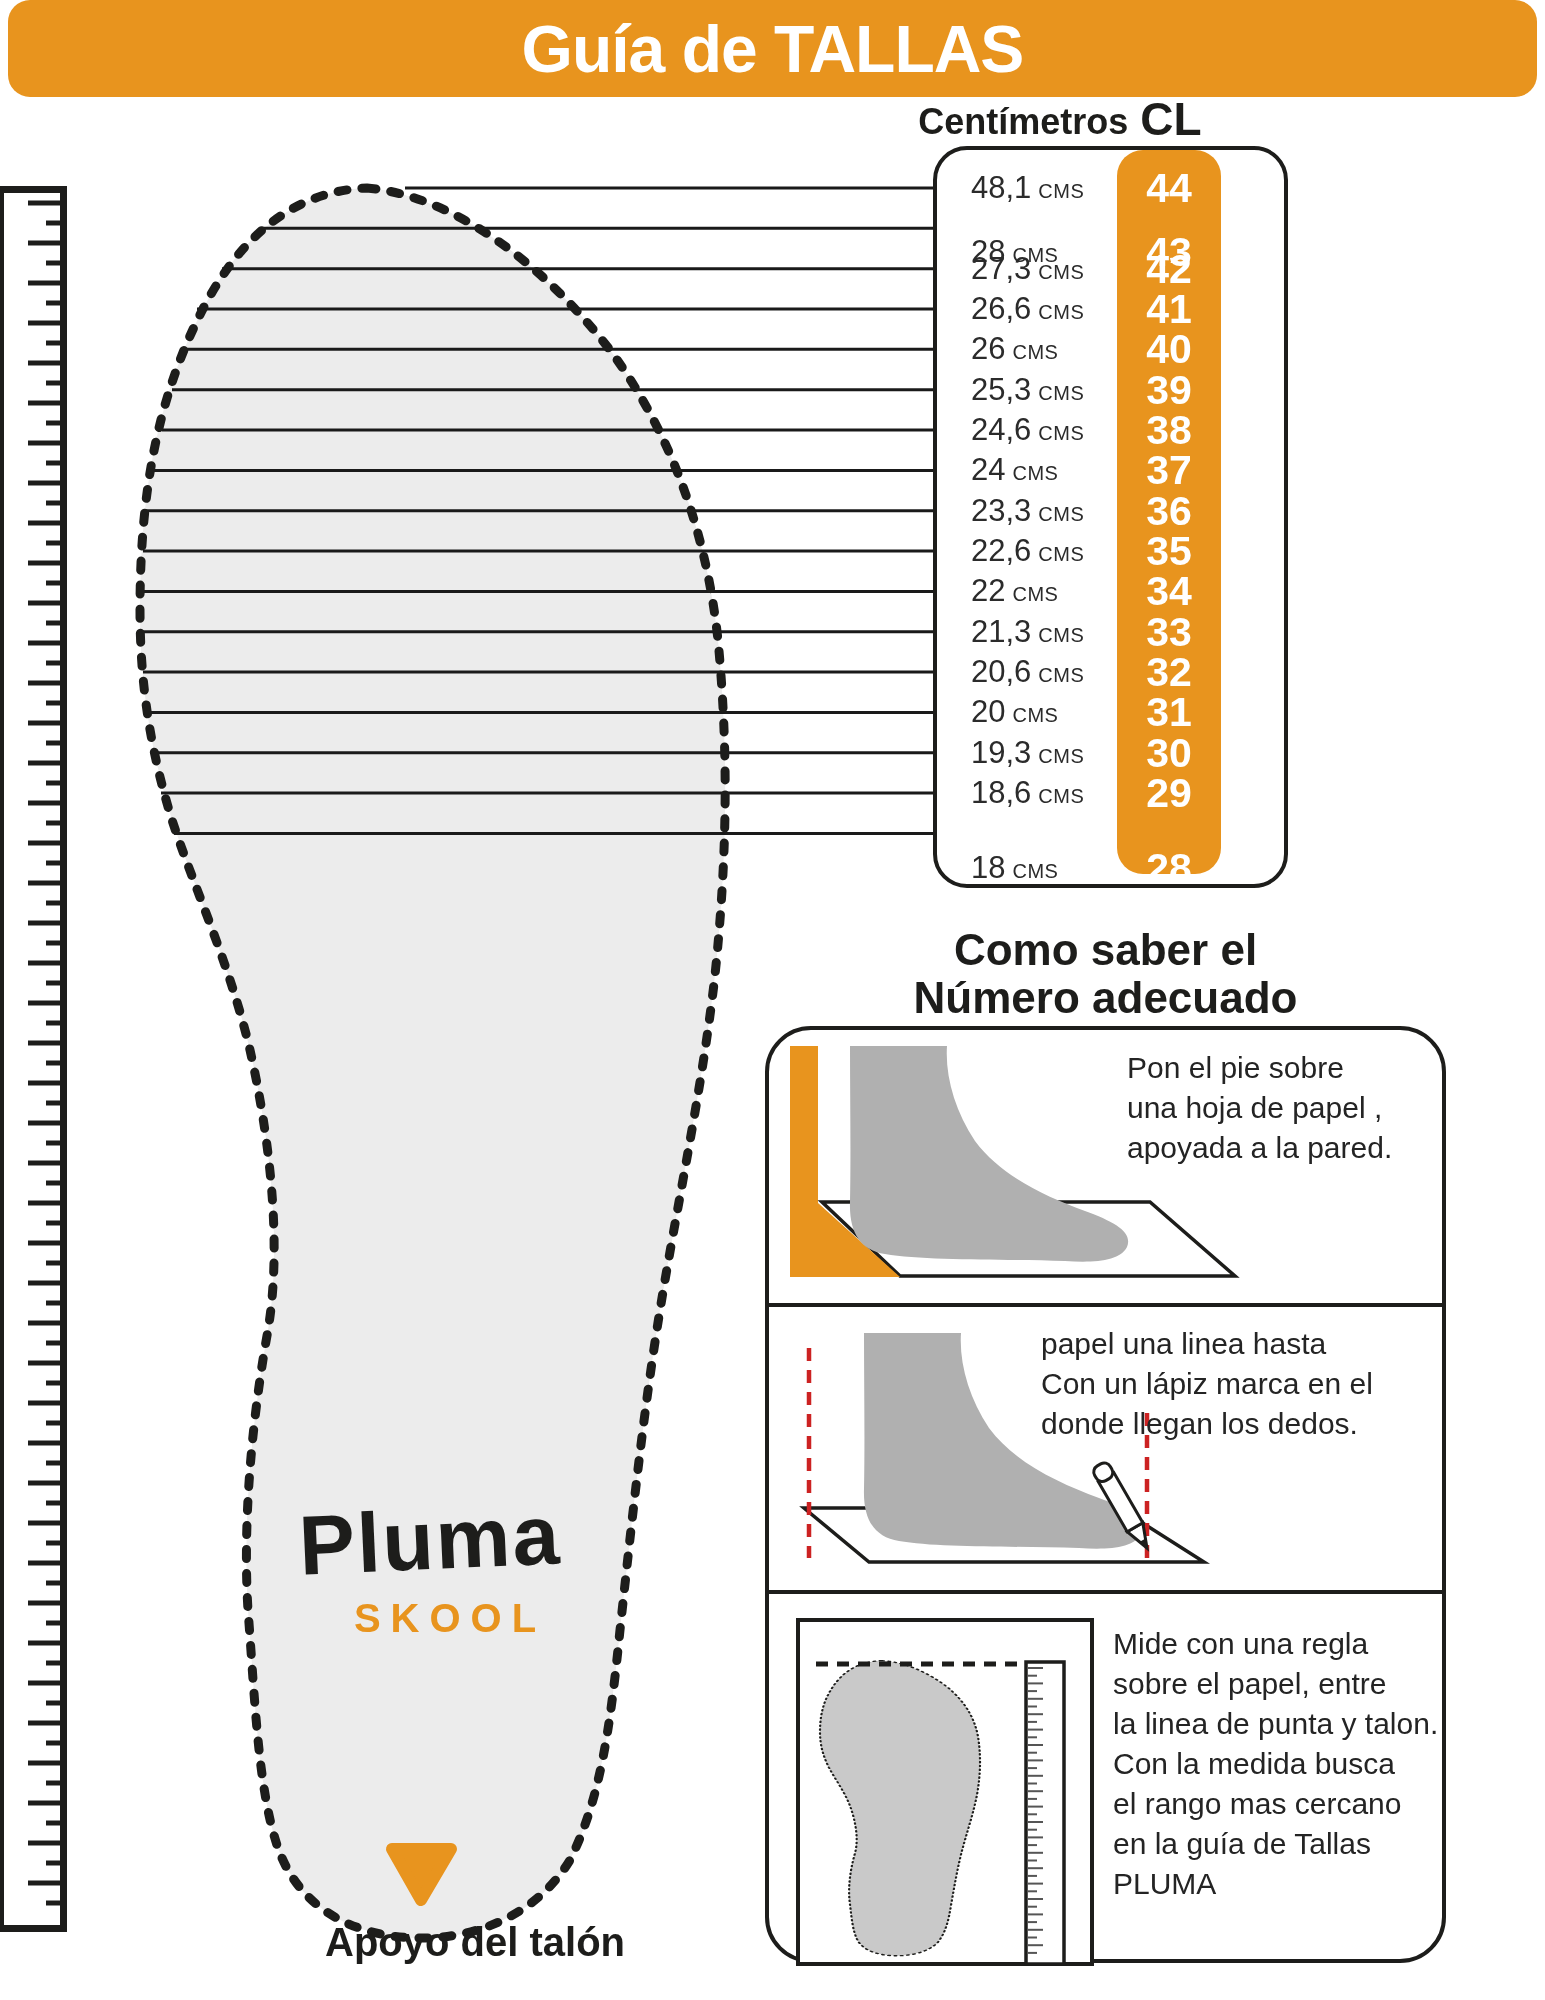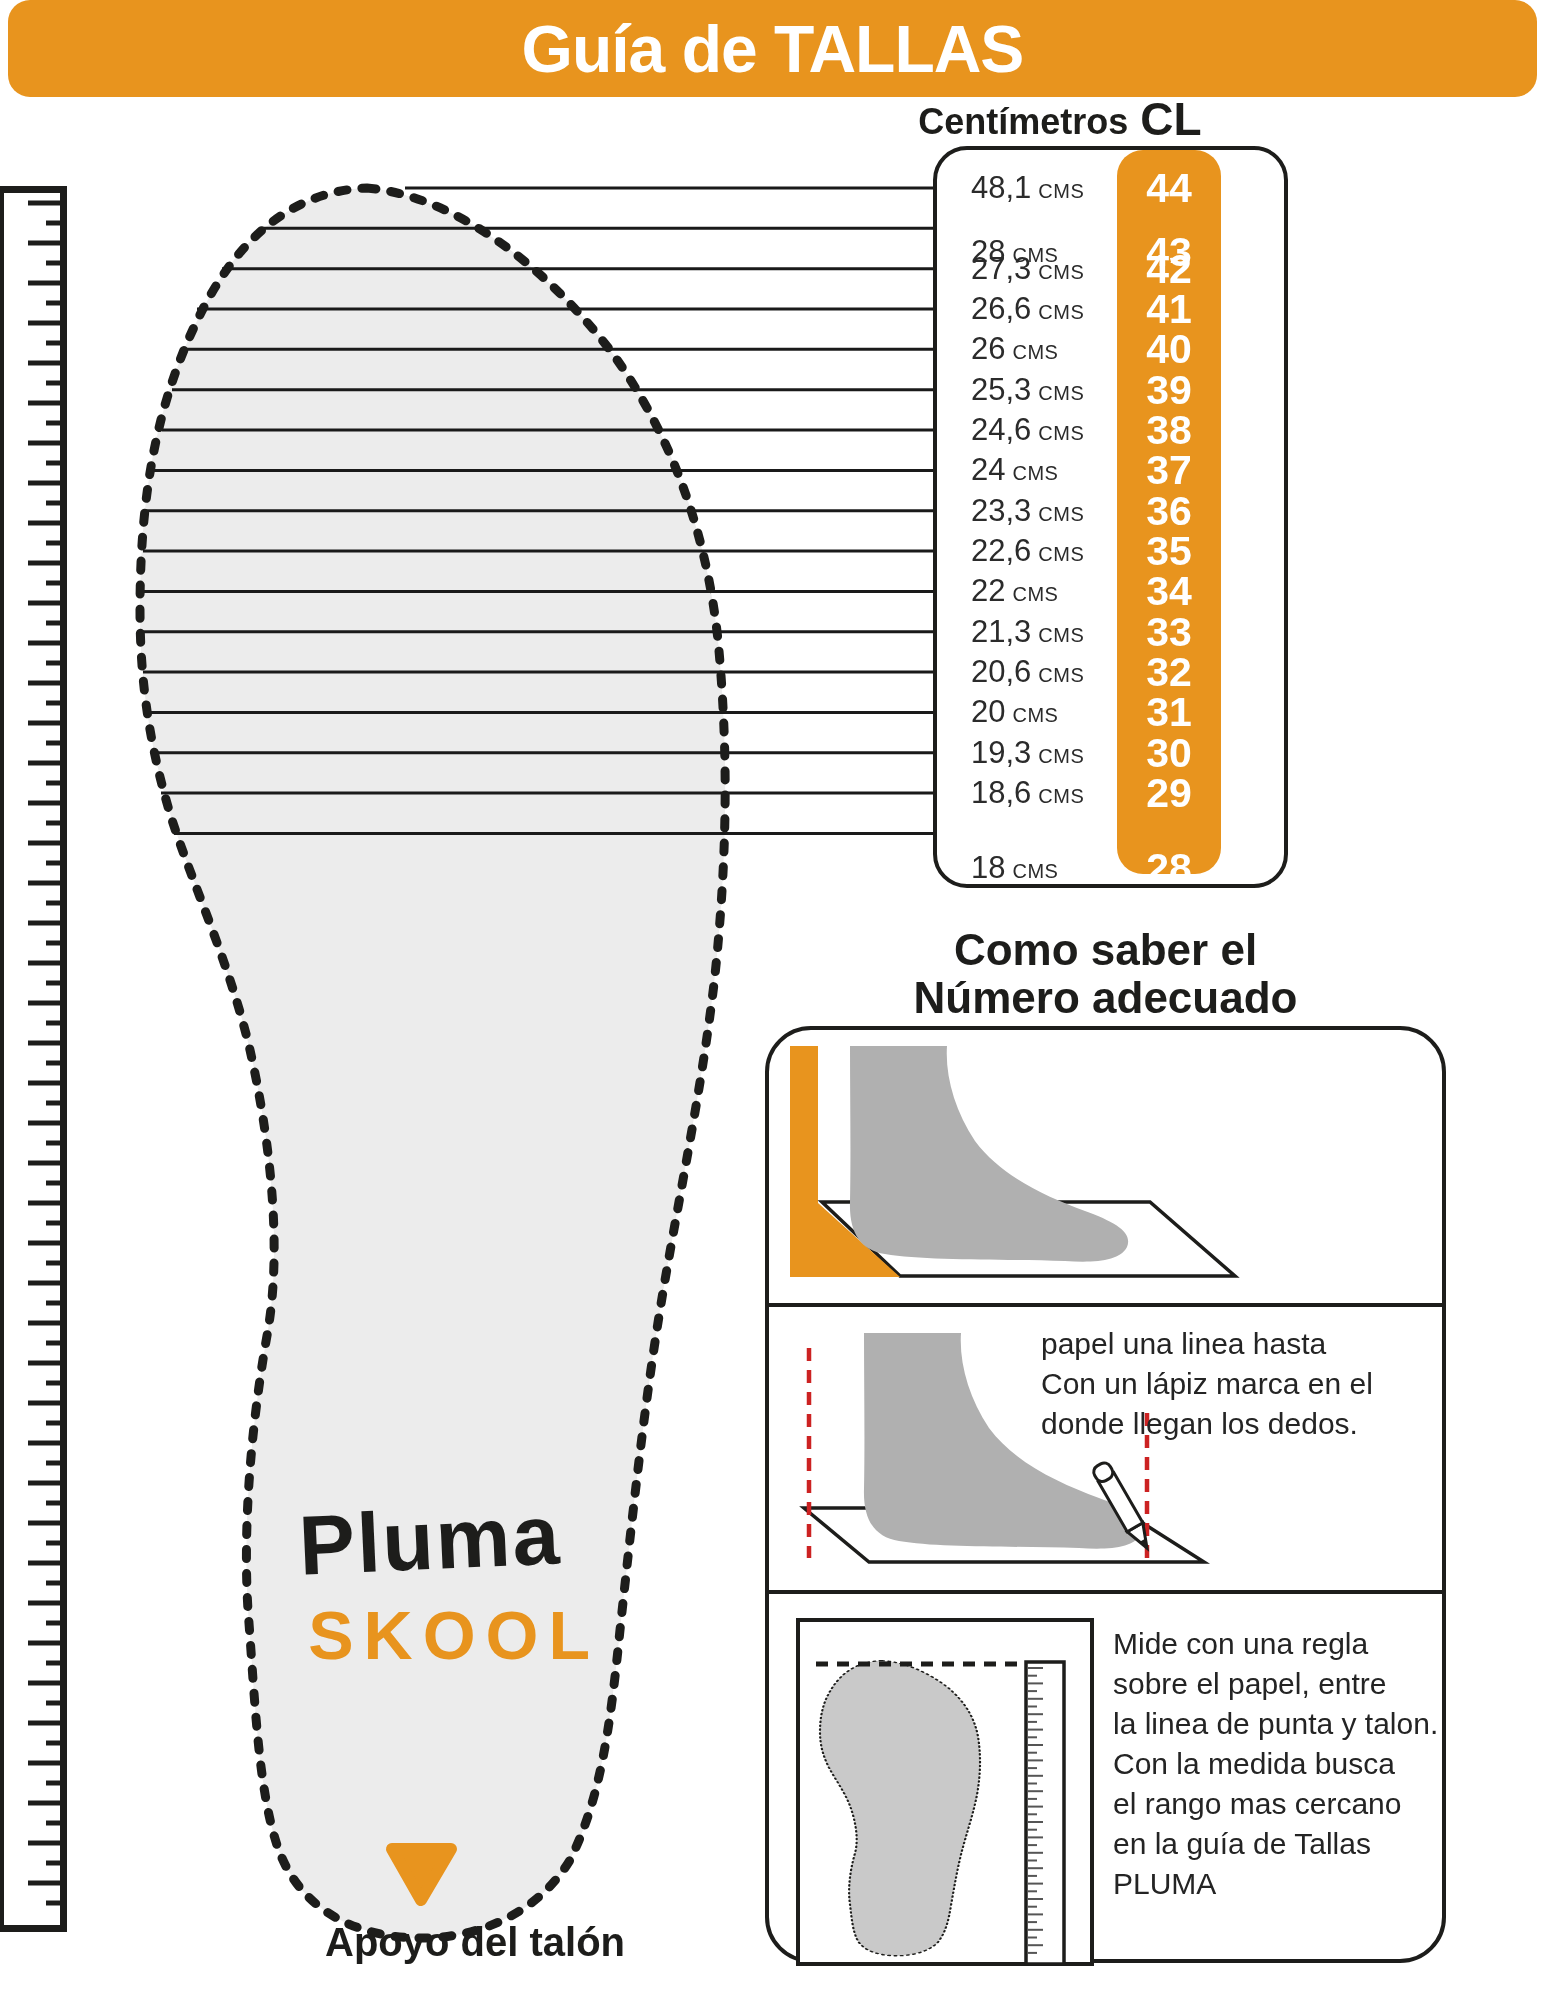--- a/index.html
+++ b/index.html
@@ -31,22 +31,22 @@
   .trow .cm-unit{font-size:20px;letter-spacing:.5px;padding-left:7px;}
   .trow .size-val{position:absolute;left:180px;width:104px;text-align:center;
     font-size:41px;font-weight:800;color:#fff;}
 
   
   #artwork{left:0;top:0;}
 
   
   #brand-pluma{left:270px;top:1492px;width:320px;text-align:center;
     font-size:84px;font-weight:800;letter-spacing:2px;transform:rotate(-2.5deg);color:var(--ink);}
-  #brand-skool{left:300px;top:1596px;width:300px;text-align:right;
-    font-size:68px;font-weight:800;letter-spacing:10px;color:var(--accent);}
+  #brand-skool{left:300px;top:1596px;width:300px;text-align:center;
+    font-size:40px;font-weight:800;letter-spacing:10px;color:var(--accent);}
   #heel-label{left:225px;top:1920px;width:400px;text-align:right;
     font-size:40px;font-weight:800;color:var(--ink);}
 
   
   #howto-title{left:765px;top:926px;width:681px;text-align:center;
     font-size:44px;font-weight:800;line-height:48px;color:var(--ink);}
   #howto-box{left:765px;top:1026px;width:681px;height:937px;
     border:4px solid var(--ink);border-radius:46px;box-sizing:border-box;background:#fff;}
   .divider{position:absolute;left:0;width:100%;height:4px;background:var(--ink);}
   #divider-1{top:273px;} #divider-2{top:560px;}
@@ -310,20 +310,25 @@
   <div id="howto-box" class="abs">
     <div id="divider-1" class="divider"></div>
     <div id="divider-2" class="divider"></div>
 
     <svg class="abs" style="left:10px;top:15px;" width="470" height="248" viewBox="0 0 470 248">
       <rect x="11" y="1" width="28" height="231" class="fill-accent"></rect>
       <polygon points="43,157 371,157 456,231 121,231" class="paper"></polygon>
       <path d="M 39,158 L 121,232 L 39,232 Z" class="fill-accent"></path>
       <use href="#footPath" transform="translate(71,1)" class="fill-foot"></use>
     </svg>
+    <div id="step1-text" class="step-text">
+        <div>Pon el pie sobre</div>
+        <div>una hoja de papel ,</div>
+        <div>apoyada a la pared.</div>
+      </div>
 
     <svg class="abs" style="left:10px;top:288px;" width="470" height="260" viewBox="0 0 470 260">
       <polygon points="25,190 340,190 425,244 90,244" class="paper"></polygon>
       <use href="#footPath" transform="translate(85,15)" class="fill-foot"></use>
       <line x1="30" y1="30" x2="30" y2="240" stroke="#CC2222" stroke-width="4.5" stroke-dasharray="13 9"></line>
       <line x1="368" y1="95" x2="368" y2="244" stroke="#CC2222" stroke-width="4.5" stroke-dasharray="13 9"></line>
       <g transform="translate(368,230) rotate(-30)">
         <path d="M 0,0 L -9,-24 L 9,-24 Z" fill="#fff" stroke="var(--ink)" stroke-width="3"></path>
         <path d="M 0,0 L -3.5,-9 L 3.5,-9 Z" fill="var(--ink)"></path>
         <rect x="-9" y="-82" width="18" height="58" fill="#fff" stroke="var(--ink)" stroke-width="3"></rect>

